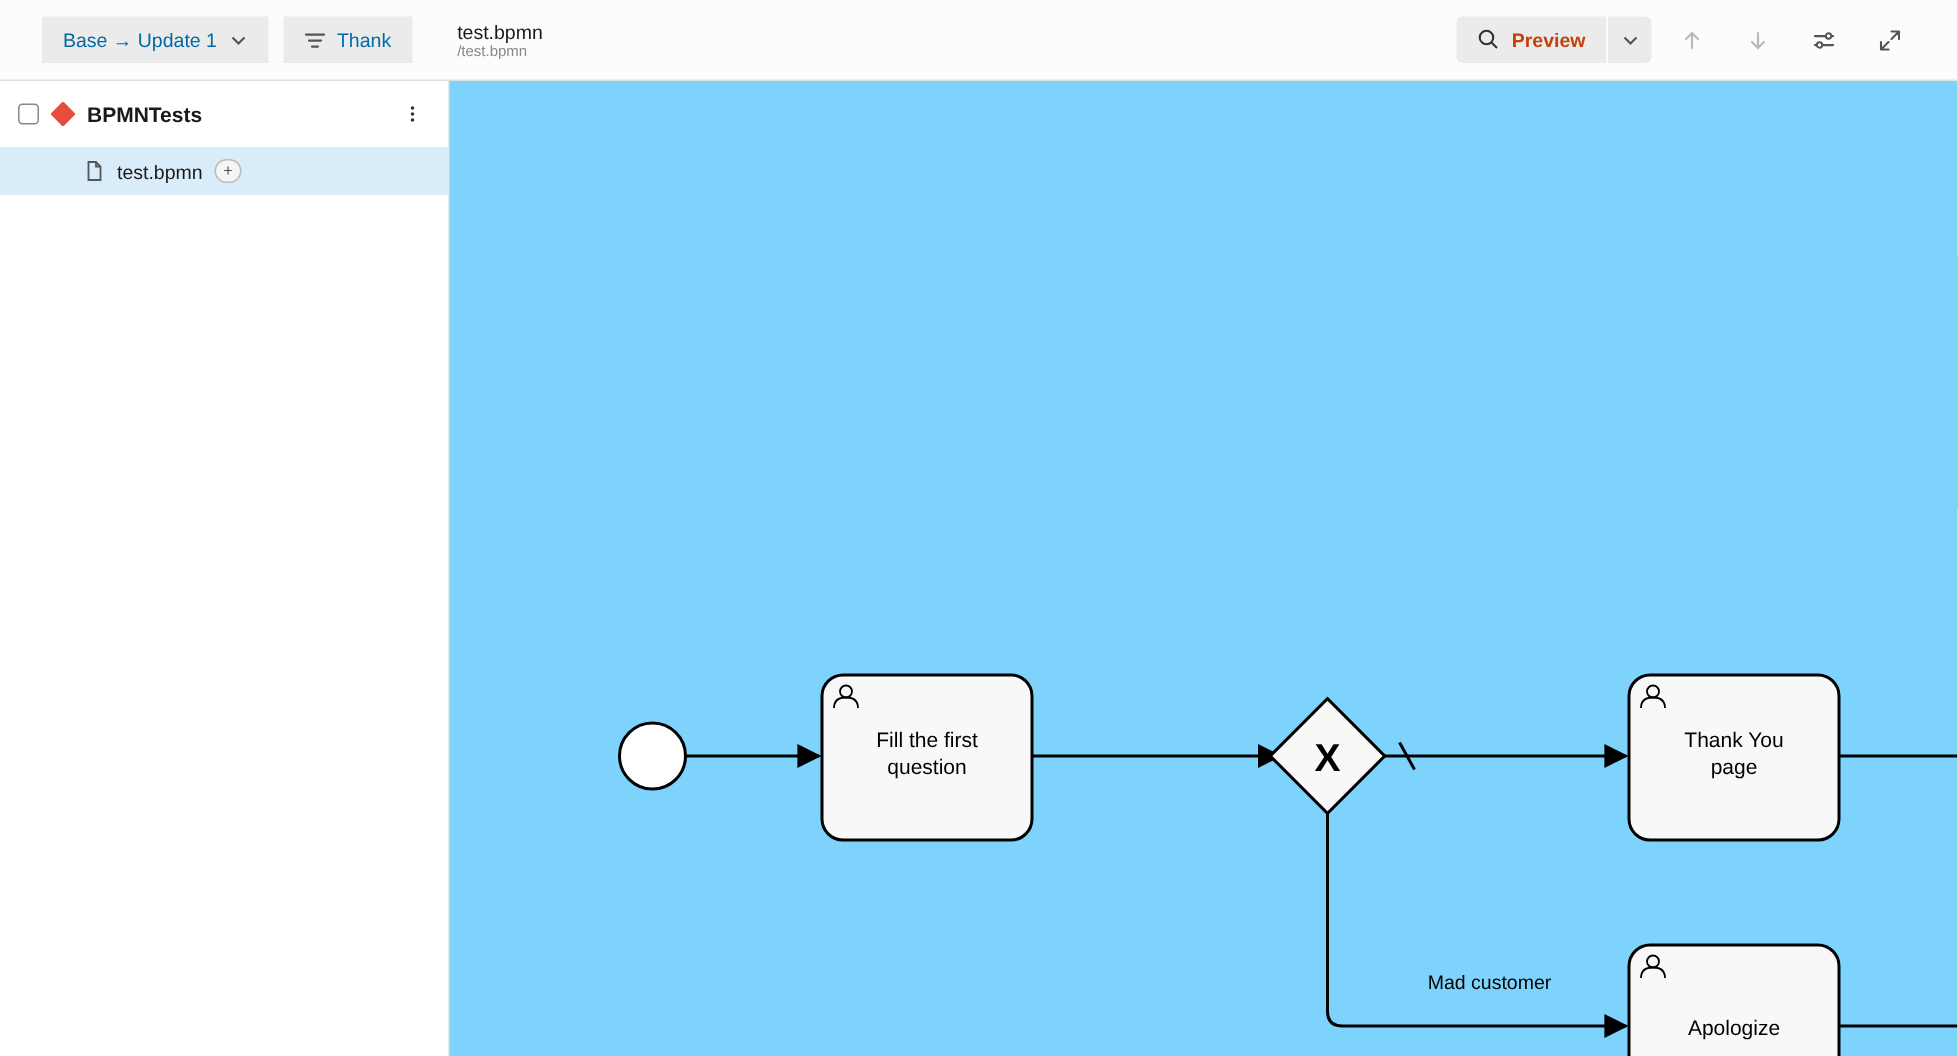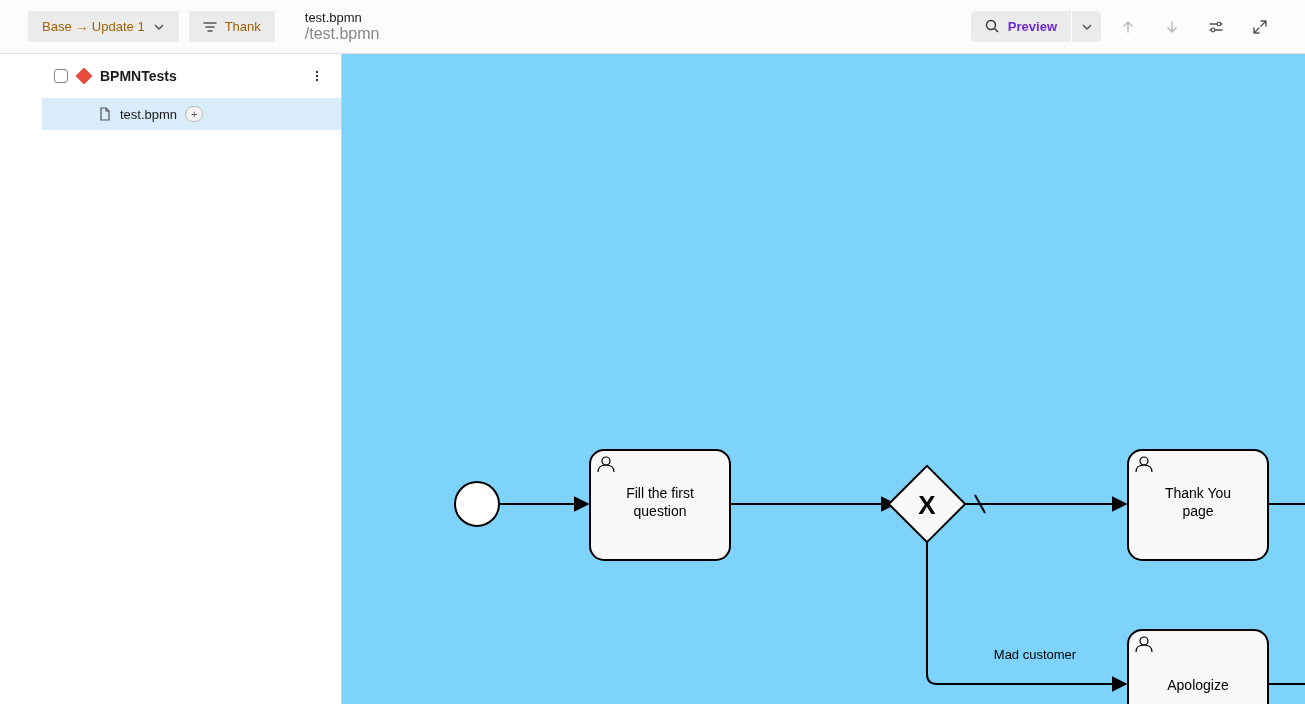--- a/index.html
+++ b/index.html
@@ -1,31 +1,31 @@
 <!DOCTYPE html>
 <html><head>
 <meta charset="utf-8">
 <style>
 * { box-sizing: border-box; margin: 0; padding: 0; }
 body { font-family: -apple-system, BlinkMacSystemFont, "Segoe UI", Arial, sans-serif; font-size: 13px; color: #1a1a1a; background: #fff; }
 
 .toolbar { display: flex; align-items: center; height: 54px; border-bottom: 1px solid #e0e0e0; padding: 0 28px; gap: 10px; background: #fcfcfc; }
-.btn { display: inline-flex; align-items: center; gap: 8px; background: #ebebeb; border: none; border-radius: 0; padding: 8px 14px; font-size: 13px; cursor: pointer; color: #a16207; }
+.btn { display: inline-flex; align-items: center; gap: 8px; background: #ebebeb; border: none; border-radius: 0; padding: 8px 14px; font-size: 13px; cursor: pointer; color: #0369a1; }
 .spacer { flex: 1; }
 .file-info { display: flex; flex-direction: column; margin-left: 20px; }
 .file-name { font-size: 13px; color: #1a1a1a; }
-.file-path { font-size: 16px; color: #888; }
+.file-path { font-size: 10px; color: #888; }
 .icon-btn { display: inline-flex; align-items: center; justify-content: center; width: 34px; height: 34px; border: none; background: transparent; cursor: pointer; color: #666; border-radius: 4px; }
 .icon-btn.disabled { color: #bbb; cursor: default; }
 .preview-group { display: flex; }
-.preview-btn { display: inline-flex; align-items: center; gap: 8px; background: #ebebeb; border: none; border-radius: 4px 0 0 4px; padding: 8px 14px; font-size: 13px; cursor: pointer; color: #6d28d9; font-weight: 600; }
+.preview-btn { display: inline-flex; align-items: center; gap: 8px; background: #ebebeb; border: none; border-radius: 4px 0 0 4px; padding: 8px 14px; font-size: 13px; cursor: pointer; color: #c2410c; font-weight: 600; }
 .preview-dd { display: inline-flex; align-items: center; justify-content: center; width: 30px; background: #ebebeb; border: none; border-left: 1px solid #fff; border-radius: 0 4px 4px 0; cursor: pointer; }
 
 .main { display: flex; height: calc(100vh - 54px); }
-.sidebar { width: 300px; border-right: 1px solid #d0d0d0; display: flex; flex-direction: column; margin-left: 42px; }
+.sidebar { width: 300px; border-right: 1px solid #d0d0d0; display: flex; flex-direction: column; }
 .tree-root { display: flex; align-items: center; padding: 10px 12px; gap: 8px; }
 .tree-root .label { font-weight: 600; font-size: 14px; }
 .checkbox { width: 14px; height: 14px; border: 1px solid #888; border-radius: 3px; flex-shrink: 0; }
 .tree-item { display: flex; align-items: center; padding: 8px 12px 8px 56px; gap: 8px; background: #d8ecf9; cursor: pointer; }
 .plus-badge { display: inline-flex; align-items: center; justify-content: center; width: 18px; height: 16px; border: 1px solid #bbb; border-radius: 9px; font-size: 11px; color: #555; background: #f5f5f5; }
 .more-btn { margin-left: auto; display: inline-flex; align-items: center; justify-content: center; width: 24px; height: 24px; border: none; background: transparent; cursor: pointer; color: #333; }
 
 .canvas { flex: 1; position: relative; overflow: hidden; background: #7dd3fc; }
 
 

